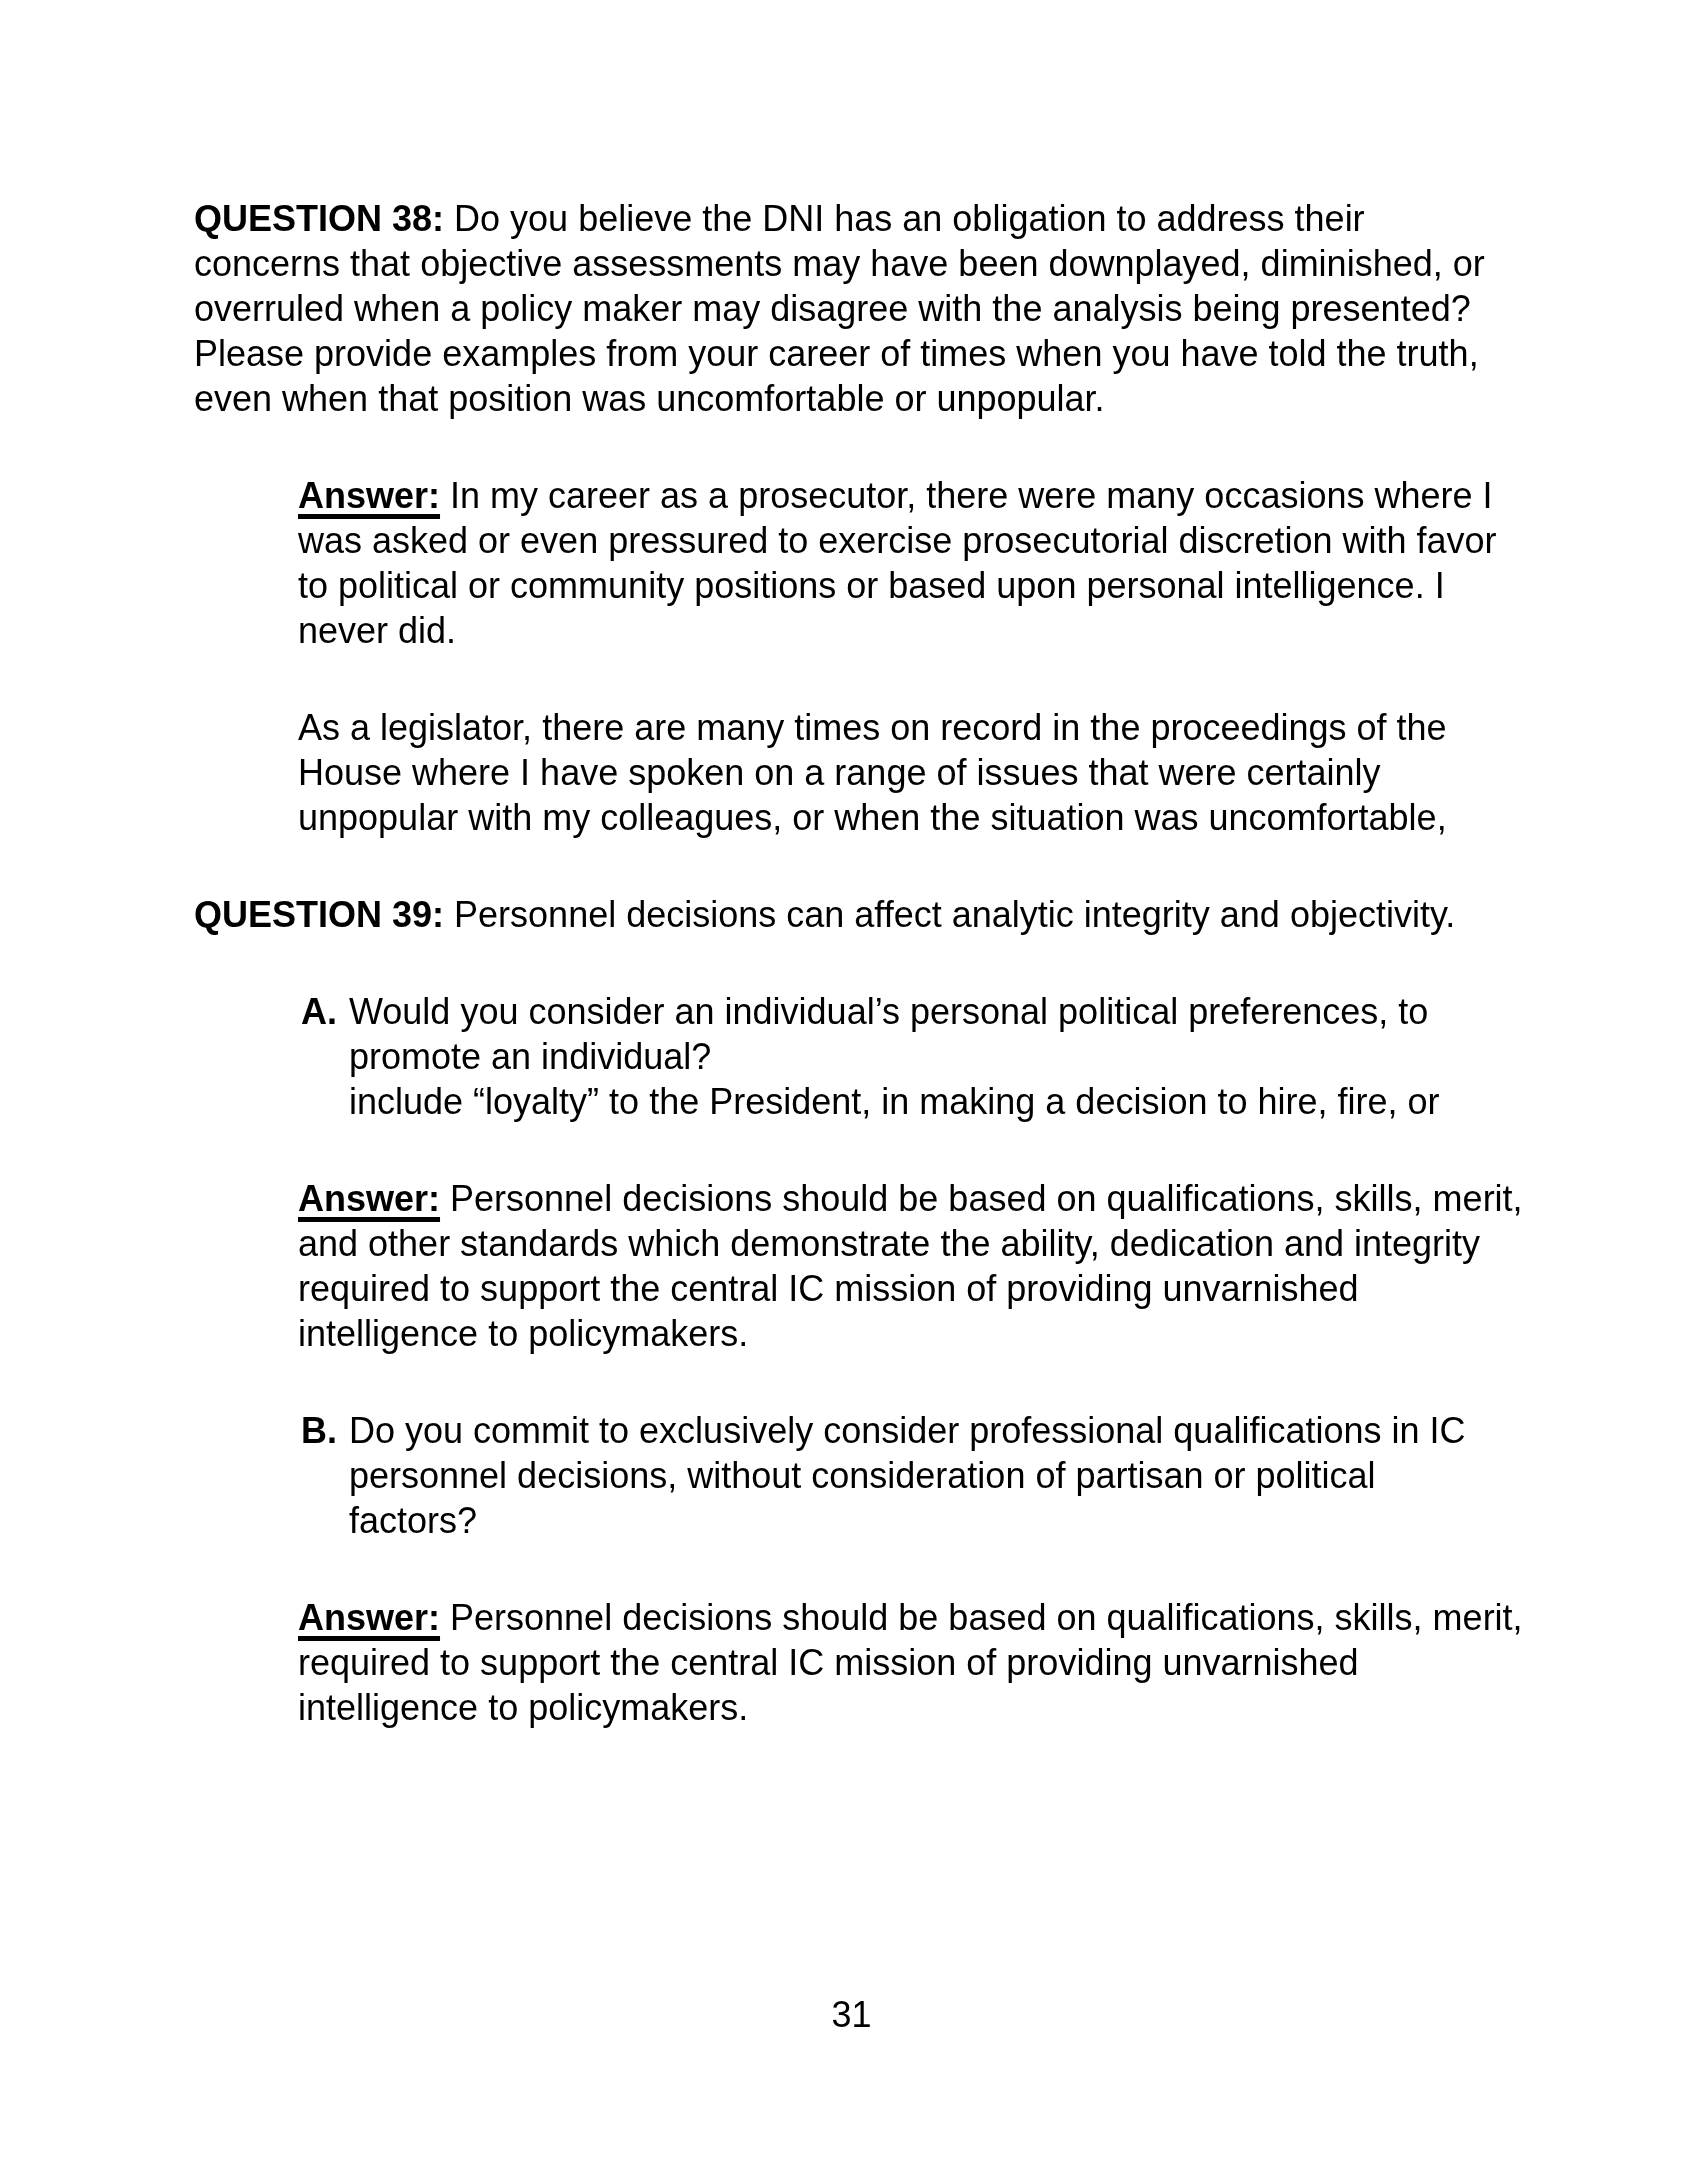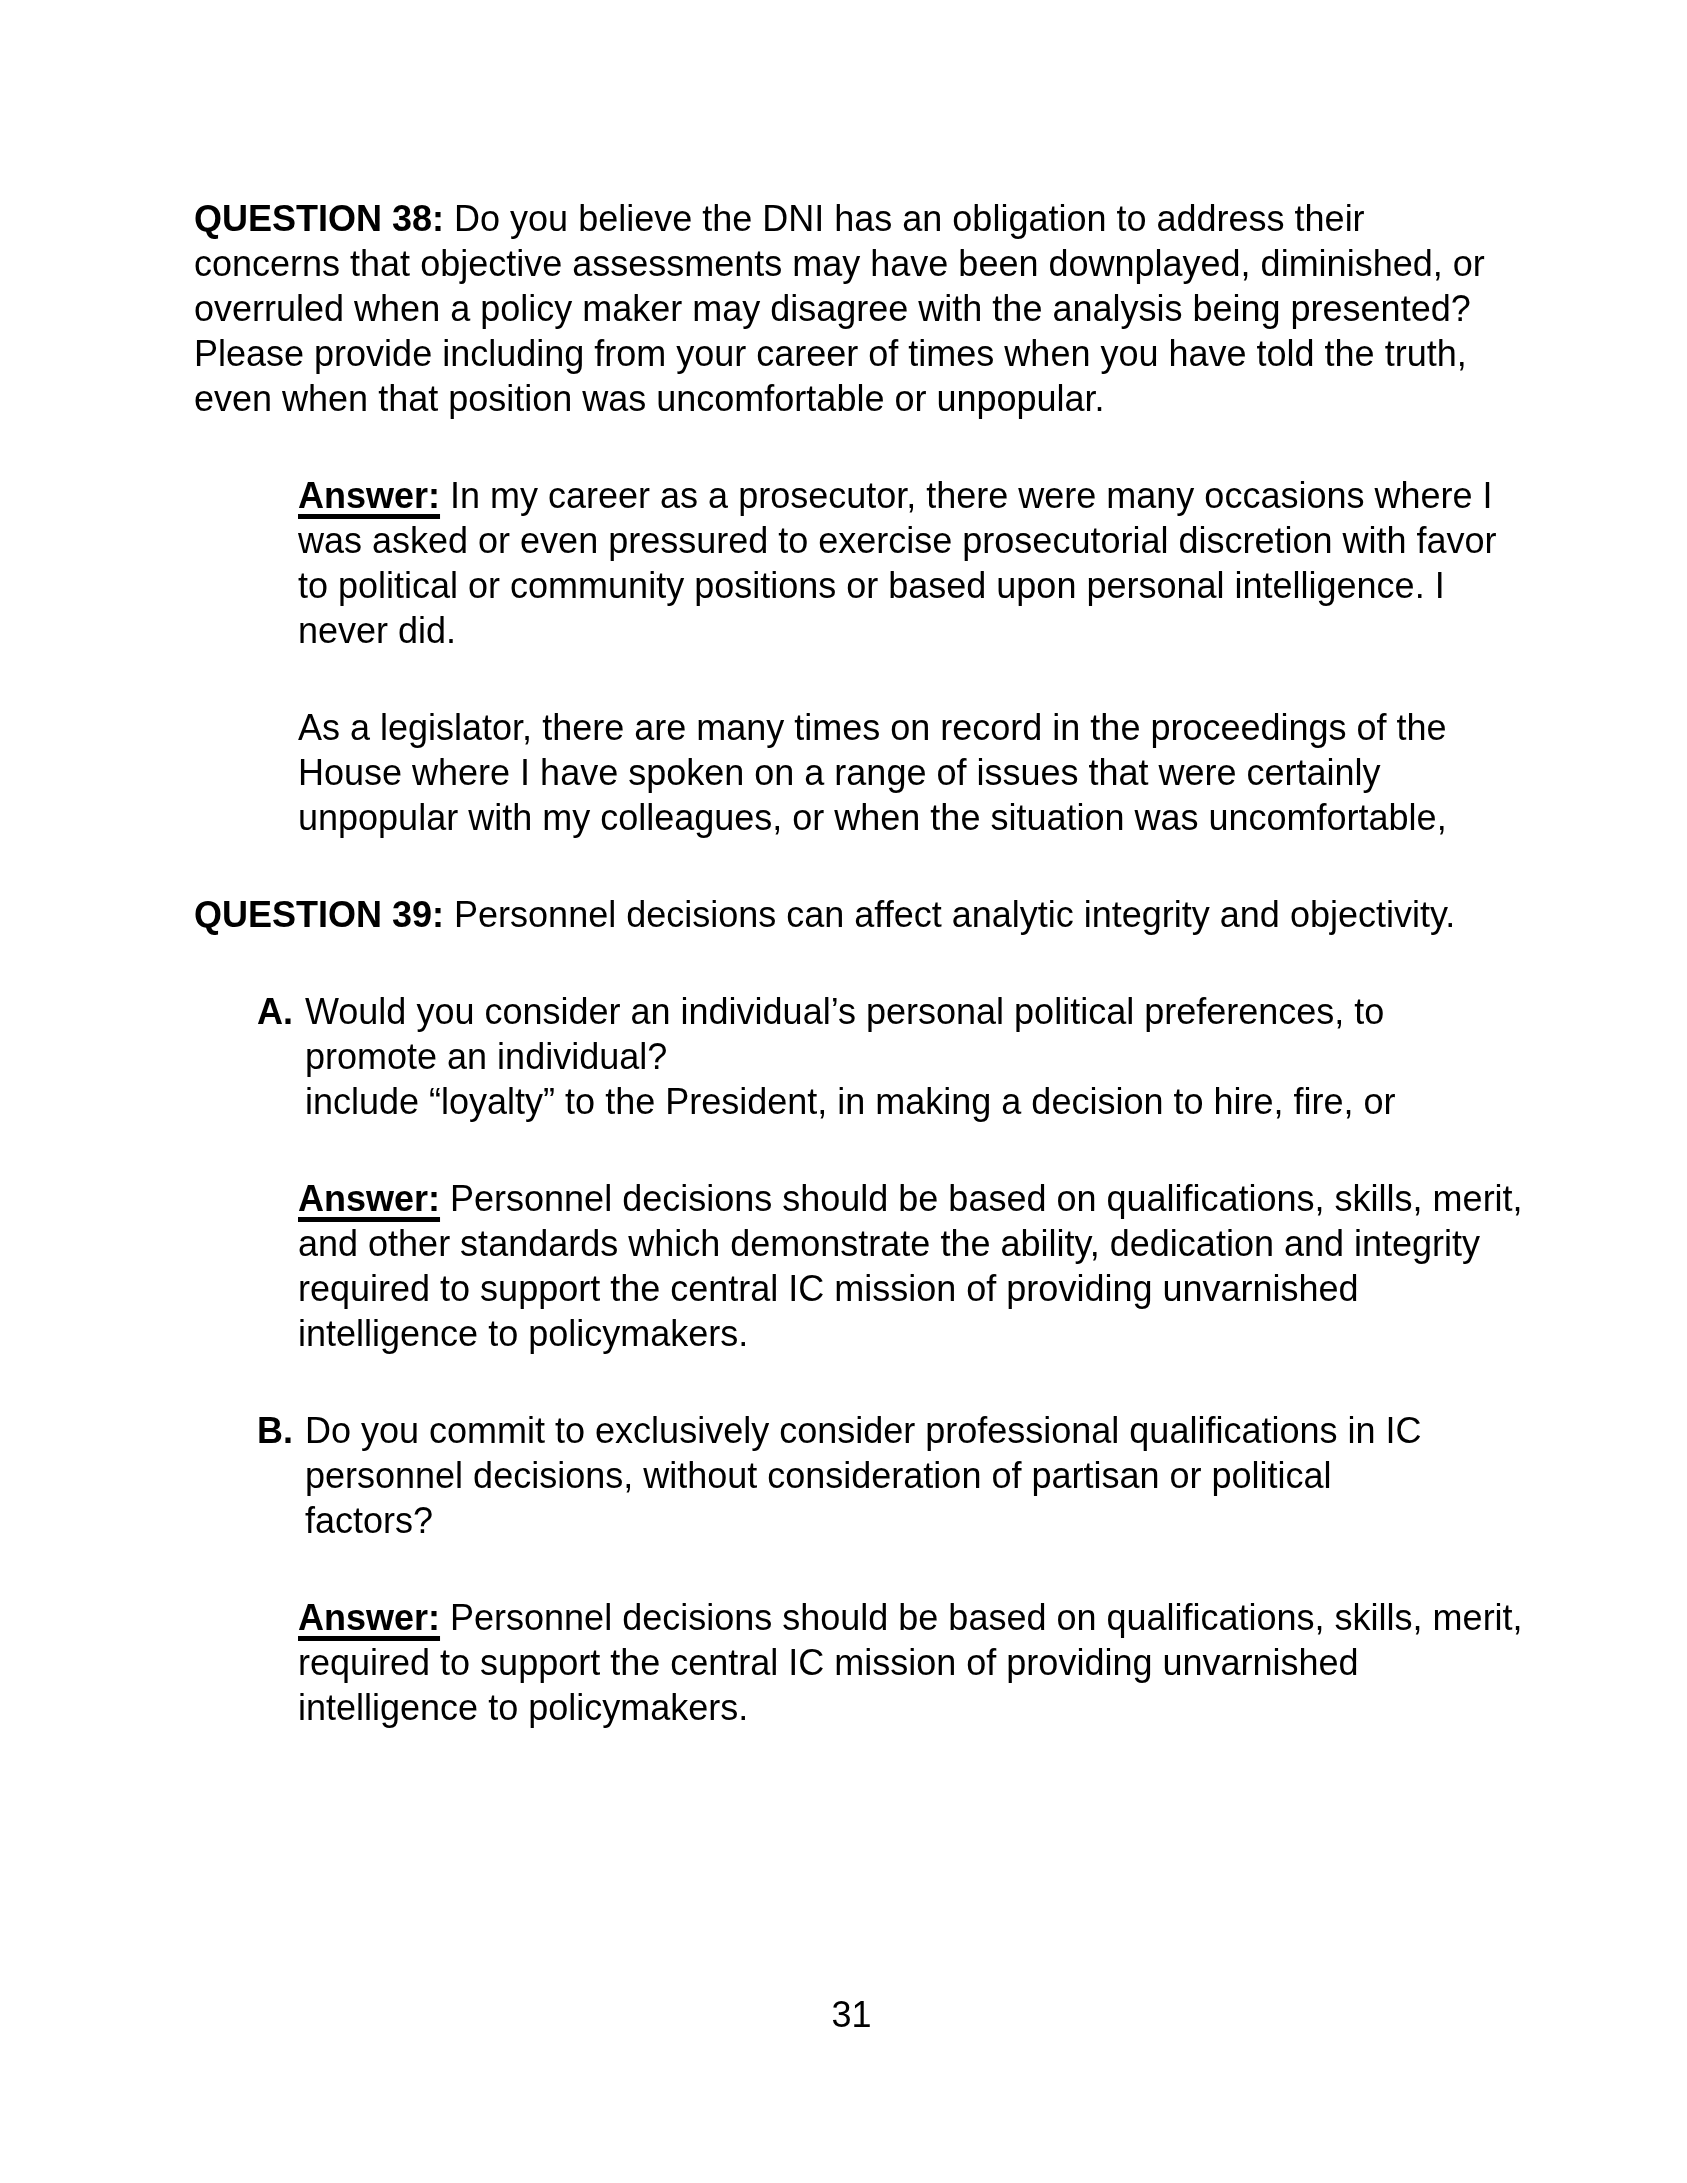--- a/index.html
+++ b/index.html
@@ -26,21 +26,21 @@
   .block { margin: 0; }
   .block + .block { margin-top: 52px; }
   .line {
     height: 45px;
     line-height: 45px;
     white-space: nowrap;
   }
   
   .indent-1 { margin-left: 104px; }
   
-  .list { margin-left: 63px; }
+  .list { margin-left: 107px; }
   .list .line.cont { padding-left: 48px; }
   .label-q { font-weight: bold; }
   .label-a {
     font-weight: bold;
     text-decoration: underline;
     text-decoration-thickness: 5.3px;
     text-underline-offset: 6px;
   }
   .marker {
     font-weight: bold;
@@ -59,21 +59,21 @@
 </style>
 </head>
 <body>
 
 <div class="page">
   <div class="content" id="doc-content">
       <div class="block">
         <div class="line"><span class="label-q">QUESTION 38:</span> Do you believe the DNI has an obligation to address their</div>
         <div class="line">concerns that objective assessments may have been downplayed, diminished, or</div>
         <div class="line">overruled when a policy maker may disagree with the analysis being presented?</div>
-        <div class="line">Please provide including from your career of times when you have told the truth,</div>
+        <div class="line">Please provide examples from your career of times when you have told the truth,</div>
         <div class="line">even when that position was uncomfortable or unpopular.</div>
       </div>
       <div class="block indent-1">
         <div class="line"><span class="label-a">Answer:</span> In my career as a prosecutor, there were many occasions where I</div>
         <div class="line">was asked or even pressured to exercise prosecutorial discretion with favor</div>
         <div class="line">to political or community positions or based upon personal intelligence. I</div>
         <div class="line">never did.</div>
       </div>
       <div class="block indent-1">
         <div class="line">As a legislator, there are many times on record in the proceedings of the</div>

